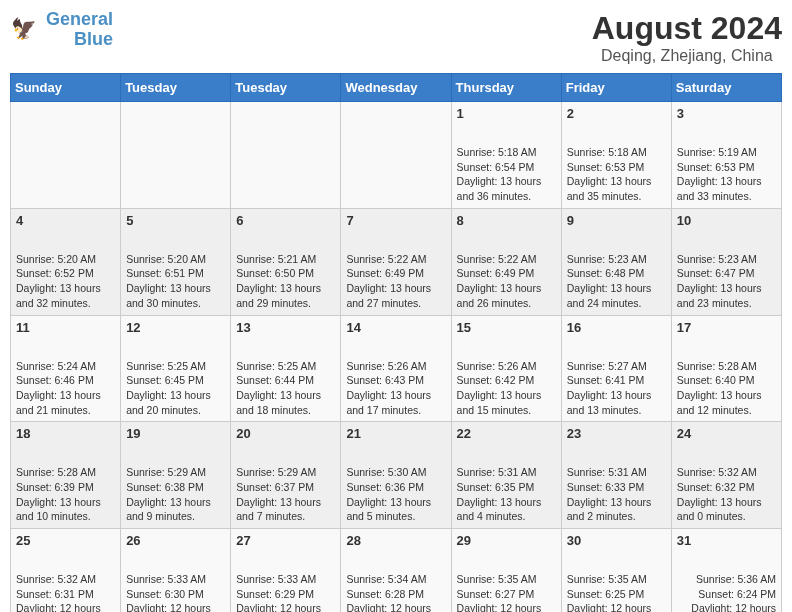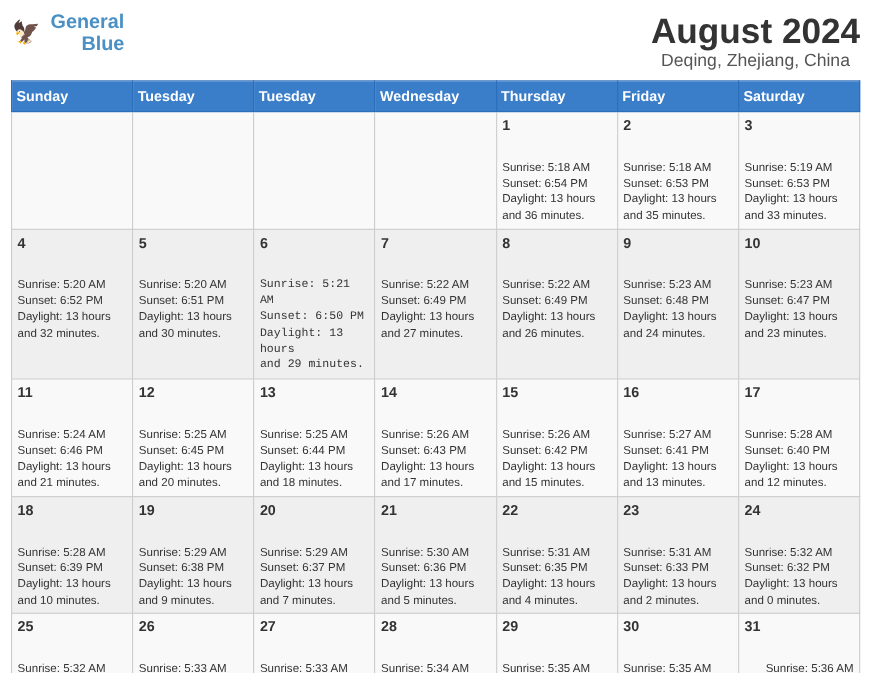--- a/index.html
+++ b/index.html
@@ -161,21 +161,21 @@
         </td>
         <td>
           <span class="day-number">5</span>
           <div class="cell-info" style="white-space: pre-line;">Sunrise: 5:20 AM
 Sunset: 6:51 PM
 Daylight: 13 hours
 and 30 minutes.</div>
         </td>
         <td>
           <span class="day-number">6</span>
-          <div class="cell-info" style="white-space: pre-line; font-family: Liberation Mono, monospace;">Sunrise: 5:21 AM
+          <div class="cell-info" style="white-space: pre-line;">Sunrise: 5:21 AM
 Sunset: 6:50 PM
 Daylight: 13 hours
 and 29 minutes.</div>
         </td>
         <td>
           <span class="day-number">7</span>
           <div class="cell-info" style="white-space: pre-line;">Sunrise: 5:22 AM
 Sunset: 6:49 PM
 Daylight: 13 hours
 and 27 minutes.</div>

